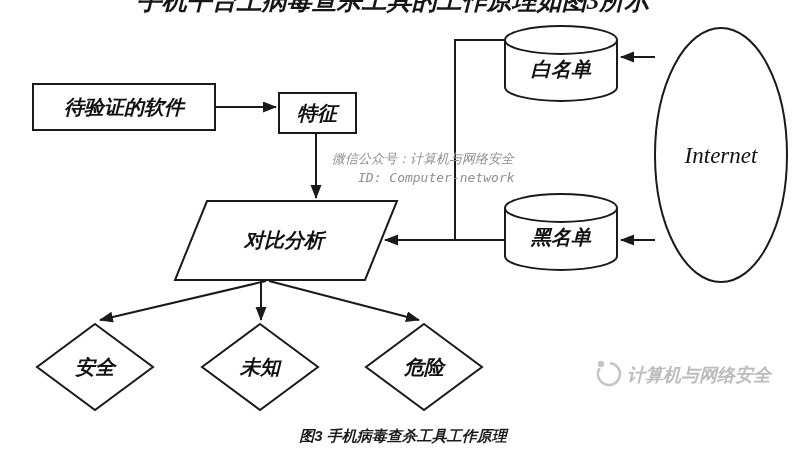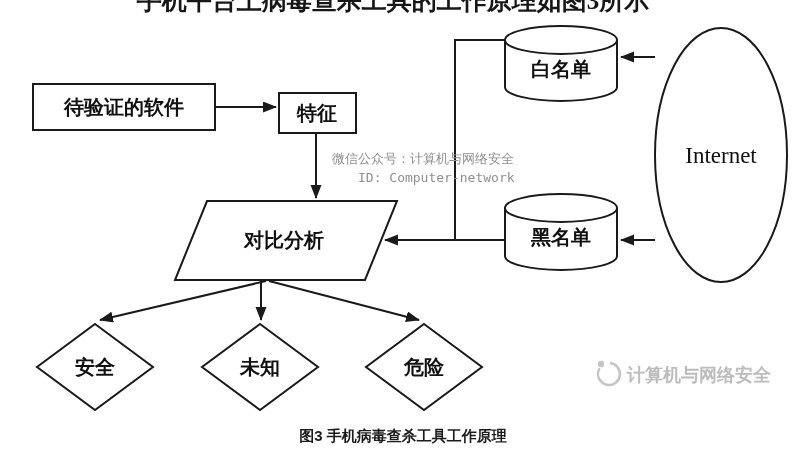--- a/index.html
+++ b/index.html
@@ -1,17 +1,17 @@
 <!DOCTYPE html>
 <html><head>
 <meta charset="utf-8">
 <style>
   html,body{margin:0;padding:0;background:#ffffff;}
   #stage{position:relative;width:808px;height:457px;background:#ffffff;overflow:hidden;
-         font-family:"Liberation Sans",sans-serif;}
+         font-family:"Liberation Sans",sans-serif;font-style:italic;}
   svg{position:absolute;left:0;top:0;}
   svg text{font-family:"Liberation Serif",serif;fill:#111;}
   .node-label{font-size:20px;font-weight:600;}
   .internet-label{font-size:23px;font-weight:500;font-family:"Liberation Serif",serif;}
   .caption{font-size:15px;font-weight:700;font-family:"Liberation Sans",sans-serif;fill:#1c1c1c;}
   .clipped{font-size:25px;font-weight:700;fill:#161616;}
   .wm{font-family:"DejaVu Sans Mono",monospace;font-size:13px;fill:#8f8f8f;}
   .brand{font-family:"Liberation Sans",sans-serif;font-size:18px;font-weight:700;fill:#bcbcbc;}
   .shape{fill:#ffffff;stroke:#1a1a1a;stroke-width:2;}
   .wire{fill:none;stroke:#1a1a1a;stroke-width:2;}

